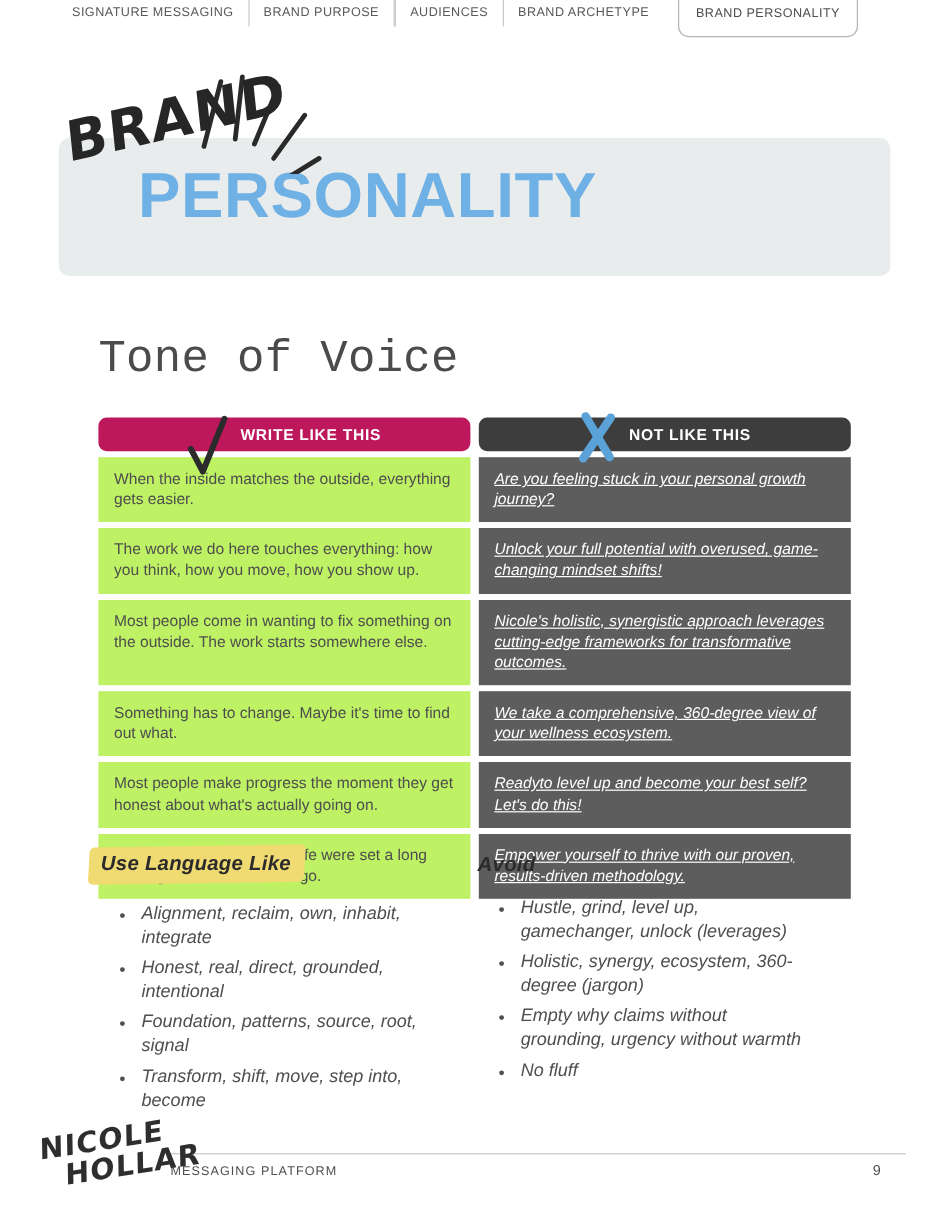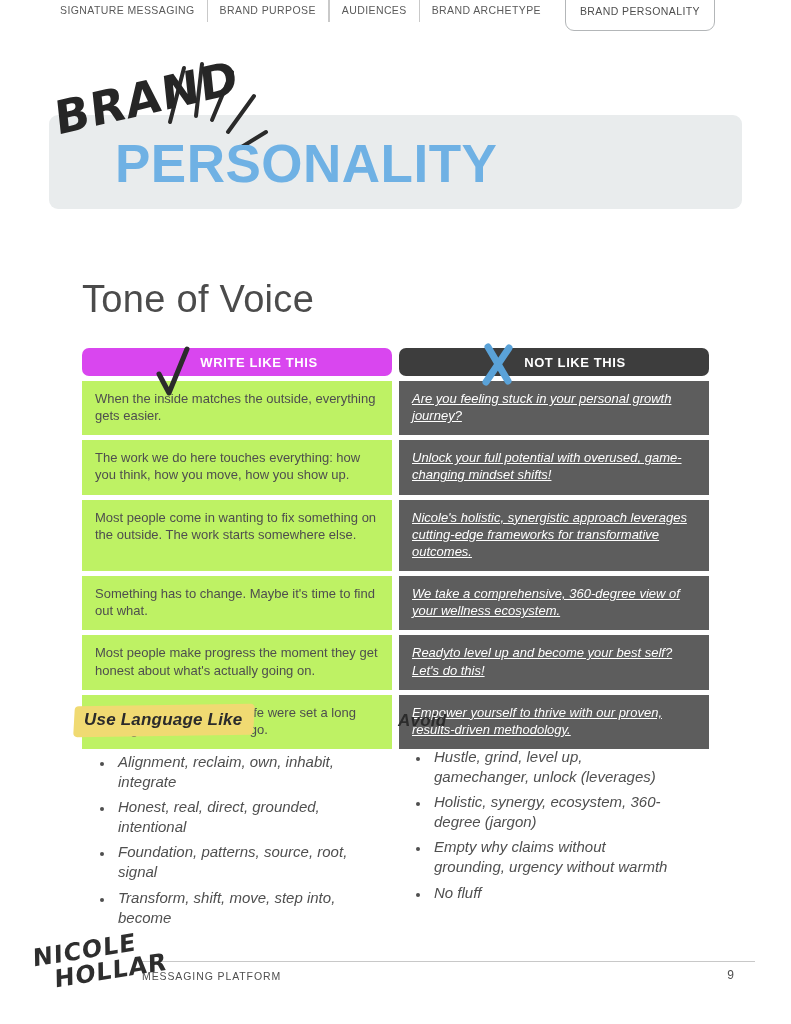--- a/index.html
+++ b/index.html
@@ -40,21 +40,21 @@
     padding: 22px 14px 13px 14px;
     margin-top: -18px;
     margin-left: 12px;
     color: #4e4e4e;
   }
 
   
   .banner {
     position: absolute;
     left: 49px; top: 115px;
-    width: 693px; height: 94px;
+    width: 693px; height: 115px;
     background: #e9eced;
     border-radius: 9px;
   }
   .banner-title {
     position: absolute;
     left: 66px; top: 22px;
     font-size: 53px;
     font-weight: bold;
     color: #6fb1e4;
     letter-spacing: 0.5px;
@@ -75,20 +75,21 @@
   .rays { position: absolute; left: 148px; top: 50px; z-index: 2; }
 
   
   .tone-title {
     position: absolute;
     left: 82px; top: 278px;
     font-size: 38px;
     font-weight: 400;
     color: #4b4b4b;
     letter-spacing: 0.3px;
+    font-family: Liberation Mono, monospace;
   }
 
   
   .tov-table {
     position: absolute;
     left: 82px; top: 348px;
     width: 627px;
     display: grid;
     grid-template-columns: 1fr 1fr;
     column-gap: 7px;
@@ -101,21 +102,21 @@
     display: flex;
     align-items: center;
     justify-content: center;
     gap: 10px;
     overflow: visible;
     font-size: 13px;
     font-weight: bold;
     color: #ffffff;
     letter-spacing: 0.6px;
   }
-  .pill-write { background: #d946ef; }
+  .pill-write { background: #be185d; }
   .pill-not { background: #3d3d3d; }
   .pill svg { overflow: visible; flex: 0 0 auto; }
   .check-svg { margin: -8px 0 -26px 0; }
   .x-svg { margin: -12px 0 -16px 0; }
   .cell {
     padding: 9px 13px 11px 13px;
     font-size: 13px;
     line-height: 1.32;
   }
   .cell-write { background: #bef264; color: #4e4e4e; }

